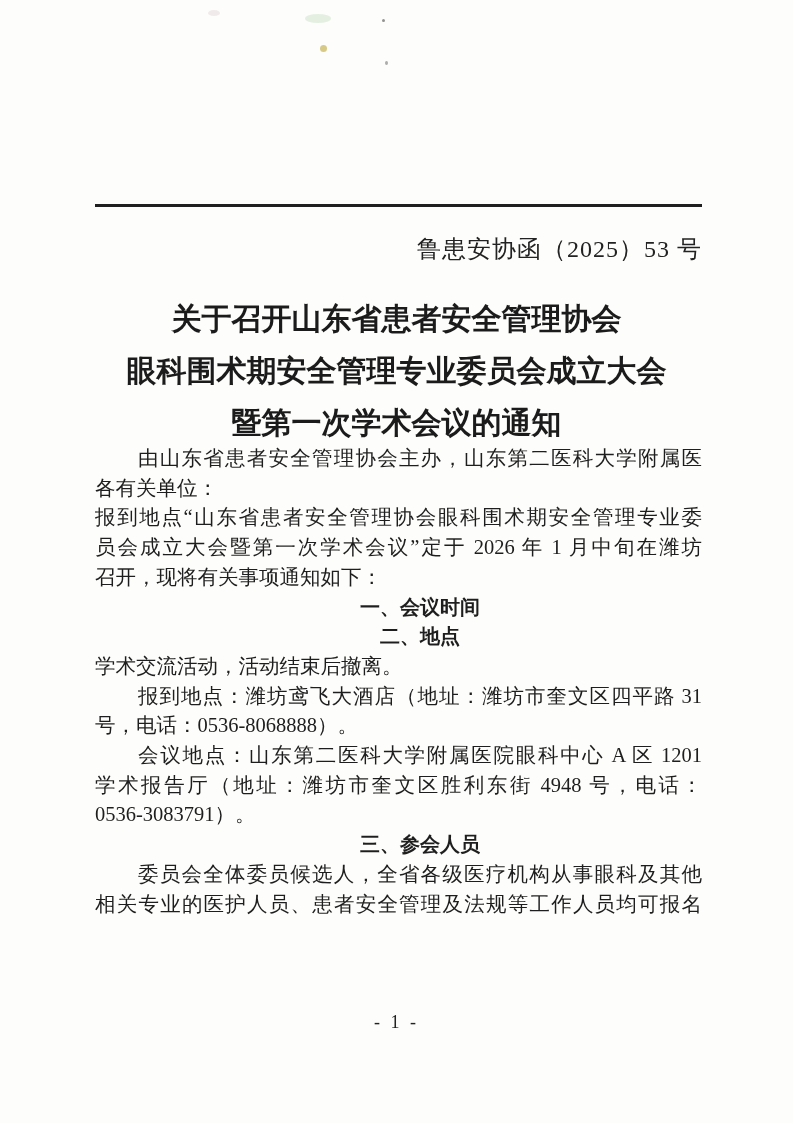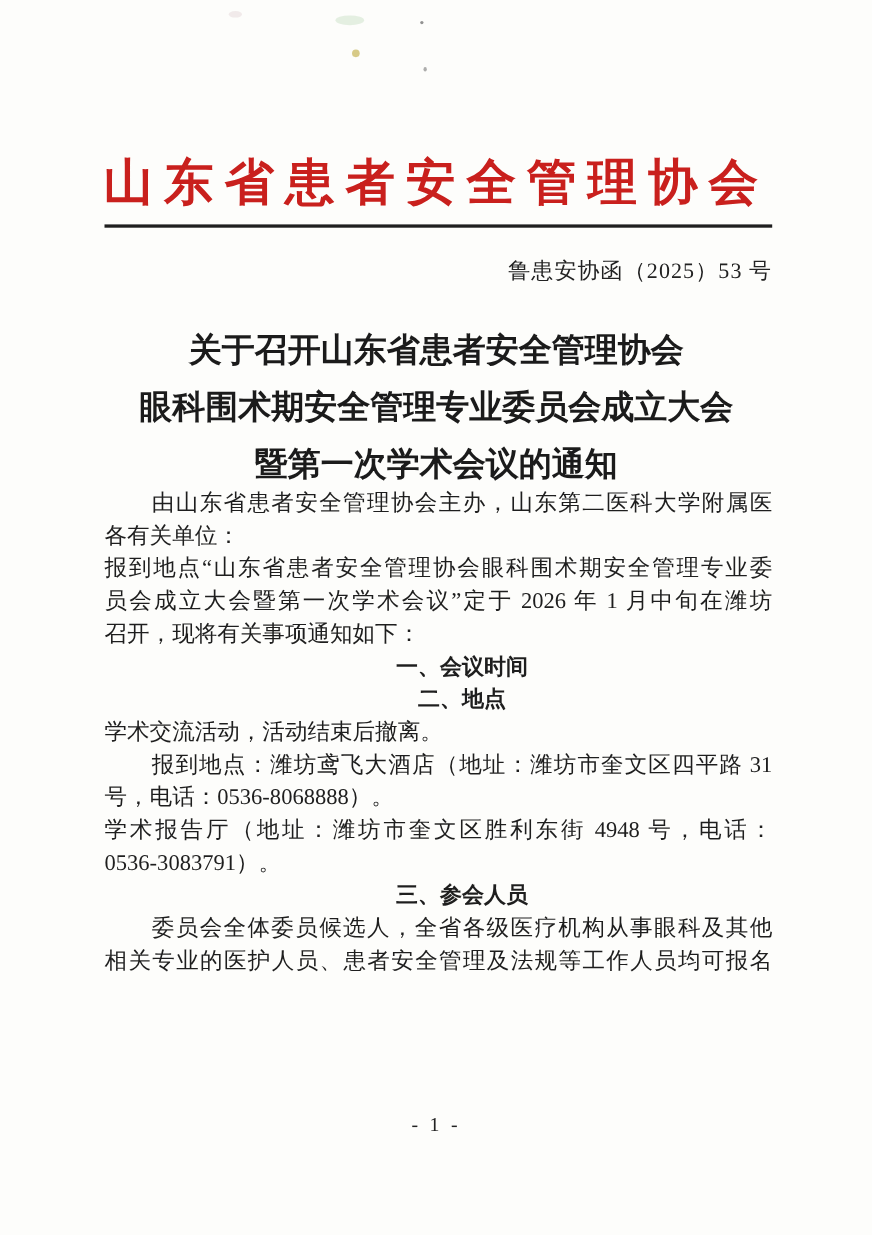--- a/index.html
+++ b/index.html
@@ -35,21 +35,21 @@
     width: 607px;
     height: 3px;
     background: #1f1f1f;
   }
   .doc-number {
     position: absolute;
     top: 233px;
     left: 95px;
     width: 607px;
     text-align: right;
-    font-size: 20px;
+    font-size: 24px;
     letter-spacing: 1px;
     color: #222;
   }
 
   
   .doc-title {
     position: absolute;
     top: 293px;
     left: 0;
     width: 100%;
@@ -109,21 +109,20 @@
 <body>
 
 <div class="page">
 
   <span class="speck speck-1"></span>
   <span class="speck speck-2"></span>
   <span class="speck speck-3"></span>
   <span class="speck speck-4"></span>
   <span class="speck speck-5"></span>
 
-  <div class="org-name" style="color: rgb(201, 32, 29);">山东省患者安全管理协会</div>
 
   <div class="letterhead-rule" style="background: rgb(31, 31, 31);"></div>
 
   <div class="doc-number">鲁患安协函（2025）53 号</div>
 
   <div class="doc-title">
     <div>关于召开山东省患者安全管理协会</div>
     <div>眼科围术期安全管理专业委员会成立大会</div>
     <div>暨第一次学术会议的通知</div>
   </div>
@@ -132,20 +131,21 @@
       <div class="line indent fill">由山东省患者安全管理协会主办，山东第二医科大学附属医</div>
       <div class="line">各有关单位：</div>
       <div class="line fill">报到地点“山东省患者安全管理协会眼科围术期安全管理专业委</div>
       <div class="line fill">员会成立大会暨第一次学术会议”定于 2026 年 1 月中旬在潍坊</div>
       <div class="line">召开，现将有关事项通知如下：</div>
       <div class="line indent bold">一、会议时间</div>
       <div class="line indent bold">二、地点</div>
       <div class="line">学术交流活动，活动结束后撤离。</div>
       <div class="line indent fill">报到地点：潍坊鸢飞大酒店（地址：潍坊市奎文区四平路 31</div>
       <div class="line">号，电话：0536-8068888）。</div>
+      <div class="line indent fill">会议地点：山东第二医科大学附属医院眼科中心 A 区 1201</div>
       <div class="line fill">学术报告厅（地址：潍坊市奎文区胜利东街 4948 号，电话：</div>
       <div class="line">0536-3083791）。</div>
       <div class="line indent bold">三、参会人员</div>
       <div class="line indent fill">委员会全体委员候选人，全省各级医疗机构从事眼科及其他</div>
       <div class="line fill">相关专业的医护人员、患者安全管理及法规等工作人员均可报名</div>
     </div>
 
   <div class="page-number">- 1 -</div>
 
 </div>

